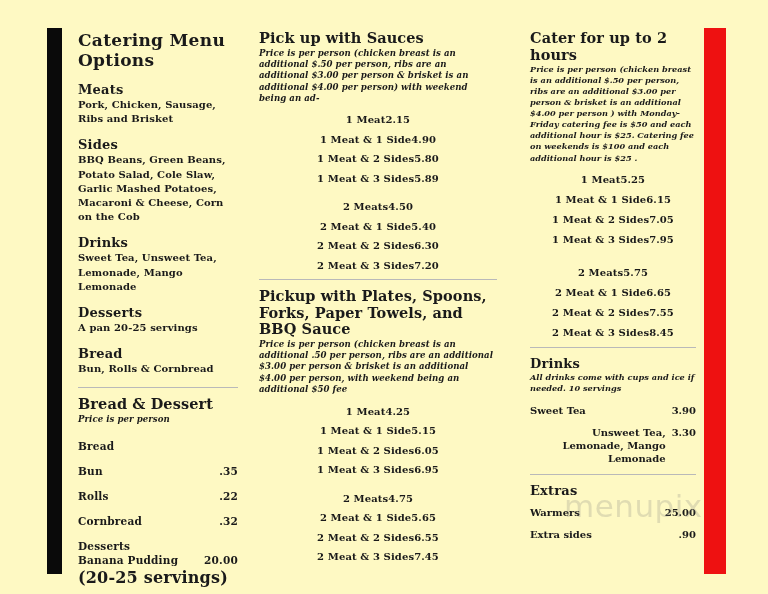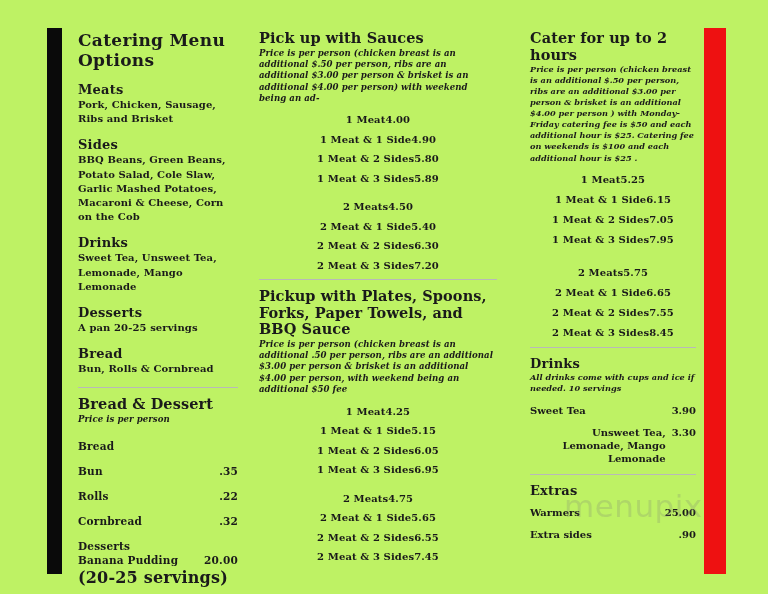--- a/index.html
+++ b/index.html
@@ -11,21 +11,21 @@
     width: 768px;
     height: 594px;
     overflow: hidden;
     font-family: "DejaVu Serif", "Liberation Serif", serif;
     color: #1a1a1a;
     position: relative;
   }
   .page {
     position: absolute;
     inset: 0;
-    background: #bef264;
+    background: #fef9c3;
   }
 
   
   .bar {
     position: absolute;
     top: 28px;
     height: 546px;
   }
   .bar-black {
     left: 47px;
@@ -238,21 +238,21 @@
 
   <div class="col col-mid">
 
     <div>
       <div class="title-col">Pick up with Sauces</div>
       <div class="note">Price is per person (chicken breast is an additional $.50 per person, ribs are an additional $3.00 per person &amp; brisket is an additional $4.00 per person) with weekend being an ad-</div>
 
       <div class="rows rows-mid">
         <div class="row">
           <span class="lbl">1 Meat</span>
-          <span class="val">4.00</span>
+          <span class="val">2.15</span>
         </div>
         <div class="row">
           <span class="lbl">1 Meat &amp; 1 Side</span>
           <span class="val">4.90</span>
         </div>
         <div class="row">
           <span class="lbl">1 Meat &amp; 2 Sides</span>
           <span class="val">5.80</span>
         </div>
         <div class="row">

